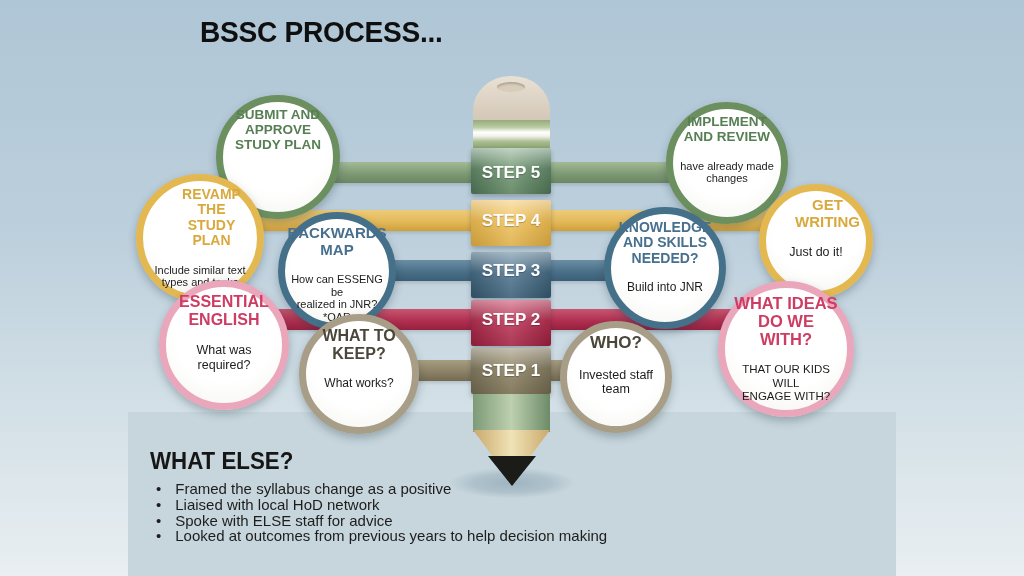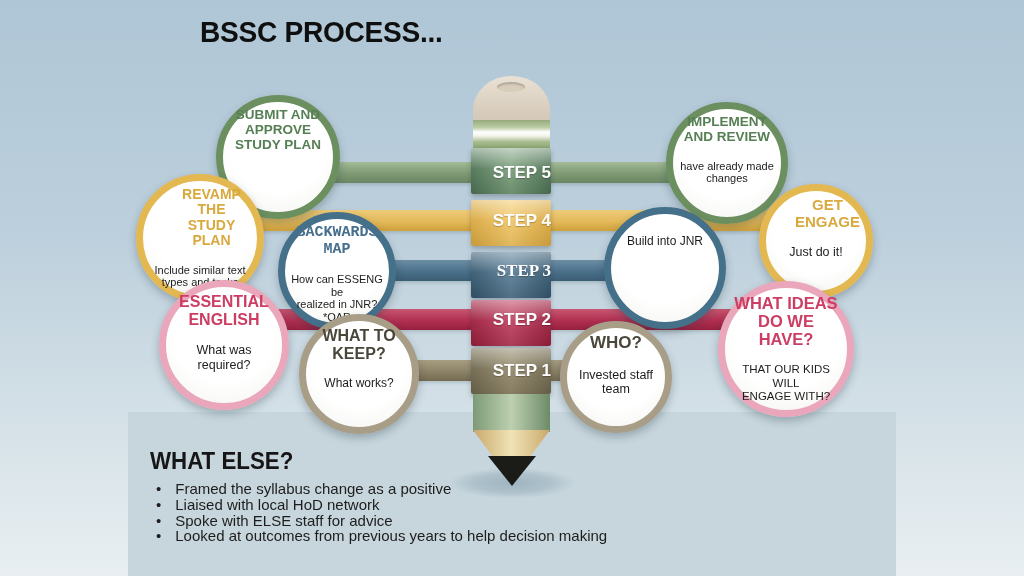--- a/index.html
+++ b/index.html
@@ -43,34 +43,34 @@
   .pencil-body{position:absolute;left:473px;top:394px;width:77px;height:38px;
     background:linear-gradient(90deg,#7d9a77,#bdd0b0 50%,#6d8b68);}
   .wood{position:absolute;left:473px;top:430px;width:77px;height:29px;
     clip-path:polygon(0% 0%,100% 0%,72% 100%,28% 100%);
     background:linear-gradient(90deg,#c9a86b,#f0e3b6 50%,#c9a86b);}
   .tip{position:absolute;left:488px;top:456px;width:48px;height:30px;
     clip-path:polygon(0 0,100% 0,50% 100%);background:#1b1b18;}
   .ground-shadow{position:absolute;left:450px;top:468px;width:124px;height:30px;
     background:radial-gradient(ellipse at center,rgba(125,152,168,.55) 0%,rgba(125,152,168,.32) 45%,rgba(125,152,168,0) 72%);}
 
-  .step-label{position:absolute;left:471px;width:80px;text-align:right;font-weight:bold;
+  .step-label{position:absolute;left:471px;width:80px;text-align:center;font-weight:bold;
     font-size:17px;line-height:21px;color:#ffffff;text-shadow:0 1px 1px rgba(0,0,0,.25);}
-  .sl5{top:162px;} .sl4{top:210px;} .sl3{top:260px;font-family:Liberation Serif, serif;} .sl2{top:309px;} .sl1{top:360px;}
+  .sl5{top:162px;} .sl4{top:210px;} .sl3{top:260px;} .sl2{top:309px;} .sl1{top:360px;}
 
   
   .circle{position:absolute;box-sizing:border-box;border-radius:50%;
     background:radial-gradient(circle at 50% 38%,#ffffff 55%,#f2f3ee 100%);
     display:flex;flex-direction:column;align-items:center;justify-content:flex-start;
     text-align:center;box-shadow:0 4px 9px rgba(35,55,65,.30);padding:6px;}
   .c-title{font-weight:bold;line-height:1.1;white-space:pre-line;}
   .c-sub{color:#1c1c1c;line-height:1.15;white-space:pre-line;margin-top:15px;}
   .bd-green{border:7px solid #6b8f5f;} .tx-green{color:#567f54;}
   .bd-gold{border:7px solid #e4b851;}  .tx-gold{color:#d9a93e;margin-left:23px;}
-  .bd-blue{border:7px solid #45708a;}  .tx-blue{color:#47708e;font-family:Liberation Mono, monospace;}
+  .bd-blue{border:7px solid #45708a;}  .tx-blue{color:#47708e;}
   .bd-pink{border:7px solid #eaa6ba;}  .tx-pink{color:#cd3d63;}
   .bd-tan{border:7px solid #a89e88;}   .tx-tan{color:#4a473a;}
   .c0{left:216px;top:95px;width:124px;height:124px;} .c0 .c-title{font-size:13.5px;}
   .c1{left:666px;top:102px;width:122px;height:122px;} .c1 .c-title{font-size:13.5px;} .c1 .c-sub{font-size:11px;}
   .c2{left:136px;top:174px;width:128px;height:128px;} .c2 .c-title{font-size:14px;} .c2 .c-sub{font-size:11px;}
   .c3{left:759px;top:184px;width:114px;height:114px;} .c3 .c-title{font-size:15px;} .c3 .c-sub{font-size:12.5px;}
   .c4{left:278px;top:212px;width:118px;height:118px;} .c4 .c-title{font-size:15px;} .c4 .c-sub{font-size:11px;}
   .c5{left:604px;top:207px;width:122px;height:122px;} .c5 .c-title{font-size:14px;} .c5 .c-sub{font-size:12px;}
   .c6{left:159px;top:280px;width:130px;height:130px;} .c6 .c-title{font-size:16px;} .c6 .c-sub{font-size:12.5px;}
   .c7{left:718px;top:281px;width:136px;height:136px;} .c7 .c-title{font-size:16.5px;} .c7 .c-sub{font-size:11.5px;}
@@ -131,42 +131,45 @@
   </div>
   <div class="circle c2 bd-gold">
     <div class="c-title tx-gold">REVAMP
 THE STUDY
 PLAN</div>
     <div class="c-sub">Include similar text
 types and tasks</div>
   </div>
   <div class="circle c3 bd-gold">
     <div class="c-title tx-gold">GET
-ENGAGE</div>
+WRITING</div>
     <div class="c-sub">Just do it!</div>
   </div>
   <div class="circle c4 bd-blue">
     <div class="c-title tx-blue">BACKWARDS
 MAP</div>
     <div class="c-sub">How can ESSENG be
 realized in JNR?
 *QAR</div>
   </div>
   <div class="circle c5 bd-blue">
+    <div class="c-title tx-blue">KNOWLEDGE
+AND SKILLS
+NEEDED?</div>
     <div class="c-sub">Build into JNR</div>
   </div>
   <div class="circle c6 bd-pink">
     <div class="c-title tx-pink">ESSENTIAL
 ENGLISH</div>
     <div class="c-sub">What was
 required?</div>
   </div>
   <div class="circle c7 bd-pink">
     <div class="c-title tx-pink">WHAT IDEAS
-DO WE HAVE?</div>
+DO WE WITH?</div>
     <div class="c-sub">THAT OUR KIDS WILL
 ENGAGE WITH?</div>
   </div>
   <div class="circle c8 bd-tan">
     <div class="c-title tx-tan">WHAT TO
 KEEP?</div>
     <div class="c-sub">What works?</div>
   </div>
   <div class="circle c9 bd-tan">
     <div class="c-title tx-tan">WHO?</div>

